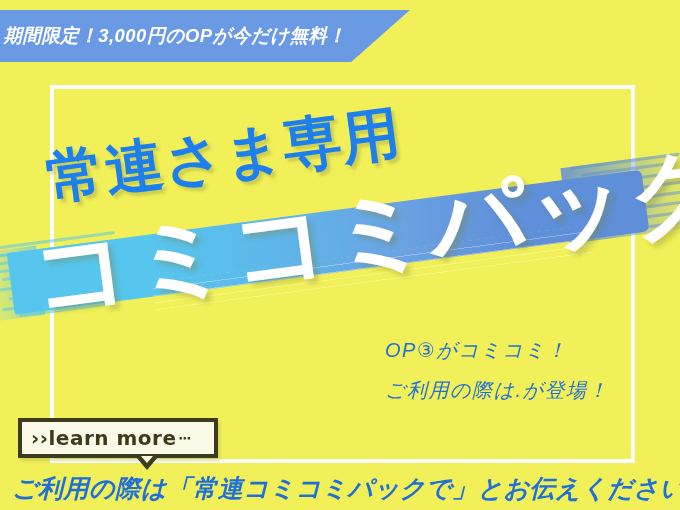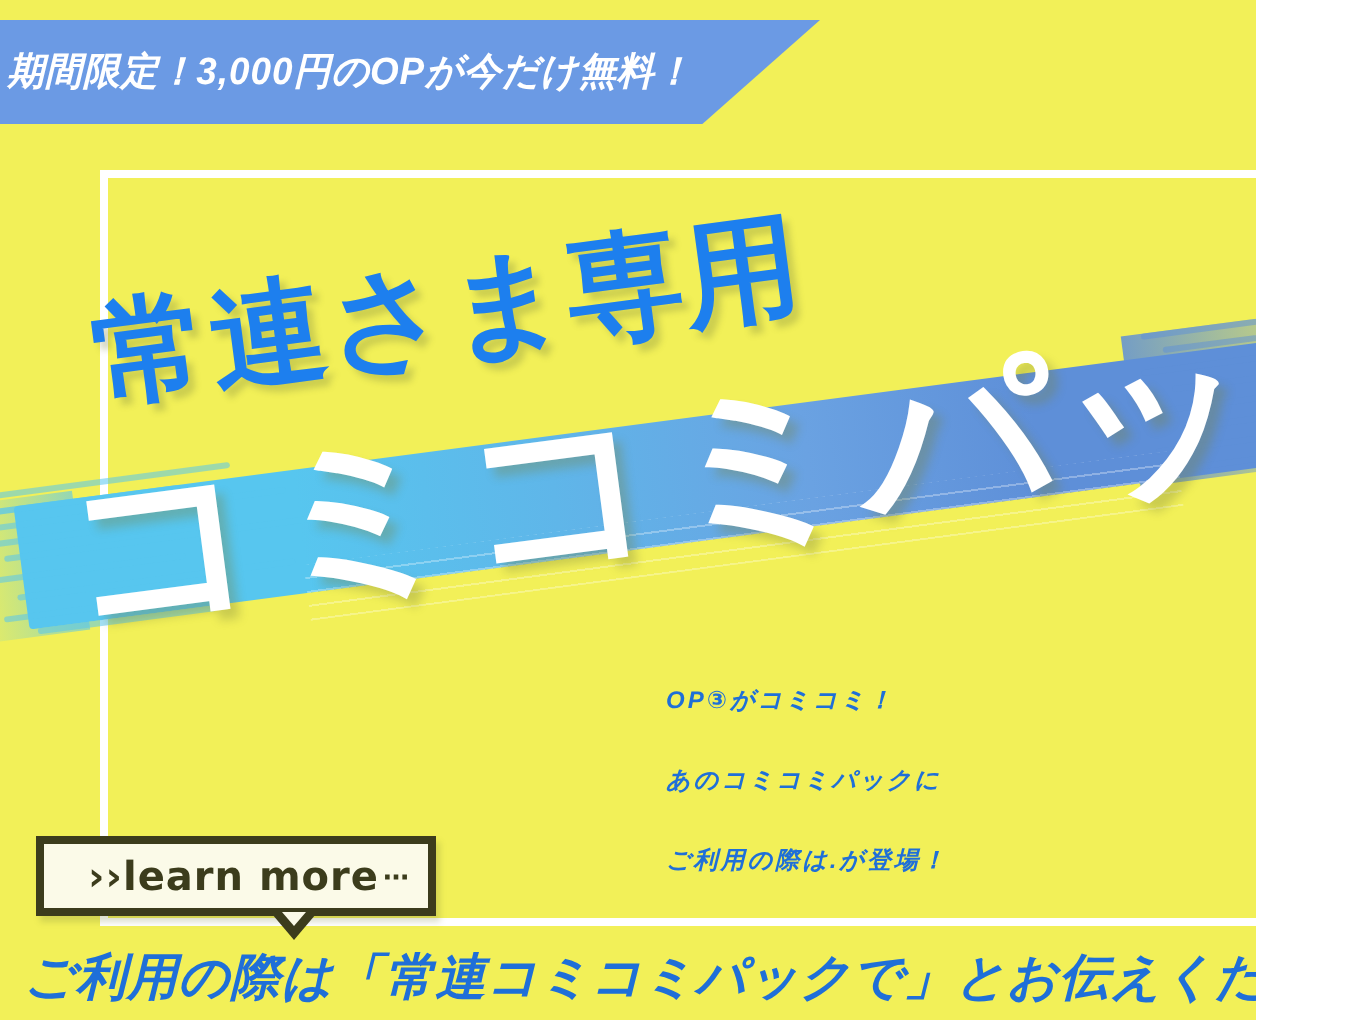--- a/index.html
+++ b/index.html
@@ -2,21 +2,21 @@
 <html lang="ja"><head>
 <meta charset="utf-8">
 <style>
   html, body {
     margin: 0;
     padding: 0;
     background: #ffffff;
   }
   #banner {
     position: relative;
-    width: 628px;
+    width: 680px;
     height: 510px;
     overflow: hidden;
     background: #f2f058;
     font-family: "Liberation Sans", "DejaVu Sans", sans-serif;
   }
 
   
   .ribbon {
     position: absolute;
     left: -10px;
@@ -158,23 +158,23 @@
   
   .copy-block {
     position: absolute;
     right: 55px;
     top: 330px;
     text-align: left;
     width: 240px;
   }
   .copy-line {
     color: #1f6fd8;
-    font-size: 12px;
+    font-size: 20px;
     font-style: italic;
-    font-weight: 700;
+    font-weight: 400;
     letter-spacing: 1.5px;
     line-height: 40px;
     white-space: nowrap;
   }
 
   
   .cta {
     position: absolute;
     left: 18px;
     top: 418px;
@@ -189,21 +189,20 @@
     cursor: pointer;
   }
   .cta-label {
     color: #3c3c1c;
     font-size: 20px;
     font-weight: 700;
     letter-spacing: 0.5px;
     padding-left: 9px;
     white-space: nowrap;
     font-family: "DejaVu Sans", "Liberation Sans", sans-serif;
-    margin-left: 13px;
   }
   .cta-dots {
     display: inline-block;
     font-size: 13px;
     letter-spacing: 1px;
     vertical-align: 2px;
     margin-left: 2px;
   }
   .cta-tail {
     position: absolute;
@@ -274,21 +273,20 @@
     <div class="brush-streak dark r7"></div>
     <div class="brush-streak dark r8"></div>
   </div>
 
   <div class="headline-jp">常連さま専用</div>
 
   <div class="headline-white">コミコミパック</div>
 
   <div class="copy-block">
     <div class="copy-line">OP③がコミコミ！</div>
-    <div class="copy-line">あのコミコミパックに</div>
     <div class="copy-line">ご利用の際は.が登場！</div>
   </div>
 
   <div class="cta">
     <span class="cta-label"><span>››</span><span>learn more</span><span class="cta-dots">⋯</span></span>
   </div>
   <div class="cta-tail"></div>
   <div class="cta-tail-inner"></div>
 
   <div class="note">ご利用の際は「常連コミコミパックで」とお伝えください！</div>

